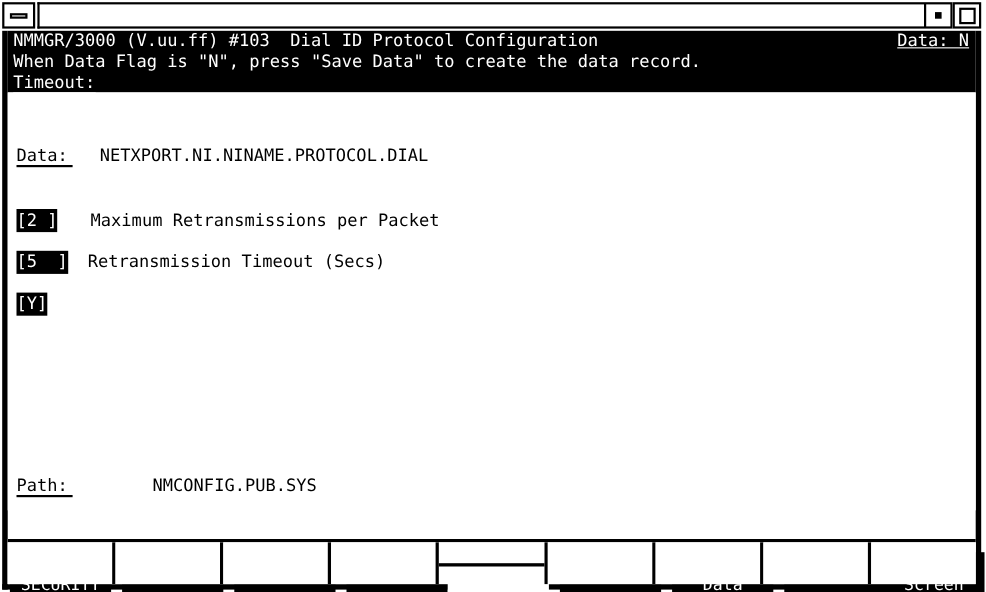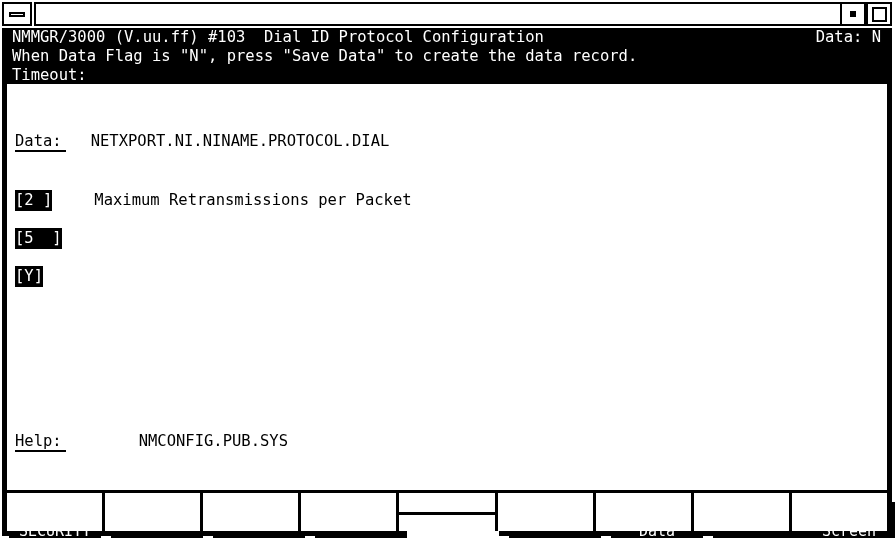--- a/index.html
+++ b/index.html
@@ -104,20 +104,21 @@
     letter-spacing: 0px;
     white-space: pre;
   }
   #hdr-line1 { top: 0px; }
   #hdr-line1-right {
     position: absolute;
     right: 6px; top: 0px;
     font-size: 15.5px;
     line-height: 19px;
     white-space: pre;
+    text-decoration: underline;
   }
   #hdr-line2 { top: 19px; }
   #hdr-line3 { top: 38px; }
   #cmd-label {
     border-bottom: 2px solid #ffffff;
     padding-bottom: 0px;
   }
 
   
   #body-area {
@@ -165,21 +166,21 @@
     font-size: 15.5px;
     line-height: 19px;
     padding: 1px 0 1px 0;
     white-space: pre;
     display: inline-block;
   }
   .field-label {
     display: inline-block;
     color: #000;
   }
-  #field-row-0 .field-label { margin-left: 42px; }
+  #field-row-0 .field-label { margin-left: 30px; }
   #field-row-1 .field-label { margin-left: 18px; }
   #field-row-2 .field-label { margin-left: 49px; }
 
   
   #fkey-bar {
     position: absolute;
     left: 0; top: 418px;
     width: 880px;
     height: 40px;
   }
@@ -261,27 +262,28 @@
 
       <div class="row" id="path-row"><span class="ul-label">Data:</span><span id="path-value">NETXPORT.NI.NINAME.PROTOCOL.DIAL</span></div>
 
       <div class="field-row" id="field-row-0">
         <span class="field-box">[2 ]</span>
         <span class="field-label">Maximum Retransmissions per Packet</span>
       </div>
 
       <div class="field-row" id="field-row-1">
         <span class="field-box">[5  ]</span>
+        <span class="field-label">Retransmission Timeout (Secs)</span>
       </div>
 
       <div class="field-row" id="field-row-2">
         <span class="field-box">[Y]</span>
       </div>
 
-      <div class="row" id="file-row"><span class="ul-label">Help:</span><span id="file-value">NMCONFIG.PUB.SYS</span></div>
+      <div class="row" id="file-row"><span class="ul-label">Path:</span><span id="file-value">NMCONFIG.PUB.SYS</span></div>
 
       <div id="fkey-bar">
           <div class="fkey" style="left: 2px; width: 92px;"><span class="fkey-l1">Go To</span><span class="fkey-l2">SECURITY</span></div>
           <div class="fkey" style="left: 104px; width: 92px;"><span class="fkey-l1"></span><span class="fkey-l2"></span></div>
           <div class="fkey" style="left: 206px; width: 92px;"><span class="fkey-l1"></span><span class="fkey-l2"></span></div>
           <div class="fkey" style="left: 308px; width: 92px;"><span class="fkey-l1"></span><span class="fkey-l2"></span></div>
           <div class="fkey blank" style="left: 400px; width: 92px;"><span class="fkey-l1"></span><span class="fkey-l2"></span></div>
           <div class="fkey" style="left: 502px; width: 92px;"><span class="fkey-l1"></span><span class="fkey-l2"></span></div>
           <div class="fkey" style="left: 604px; width: 92px;"><span class="fkey-l1">Save</span><span class="fkey-l2">Data</span></div>
           <div class="fkey" style="left: 706px; width: 92px;"><span class="fkey-l1">Help</span><span class="fkey-l2"></span></div>

